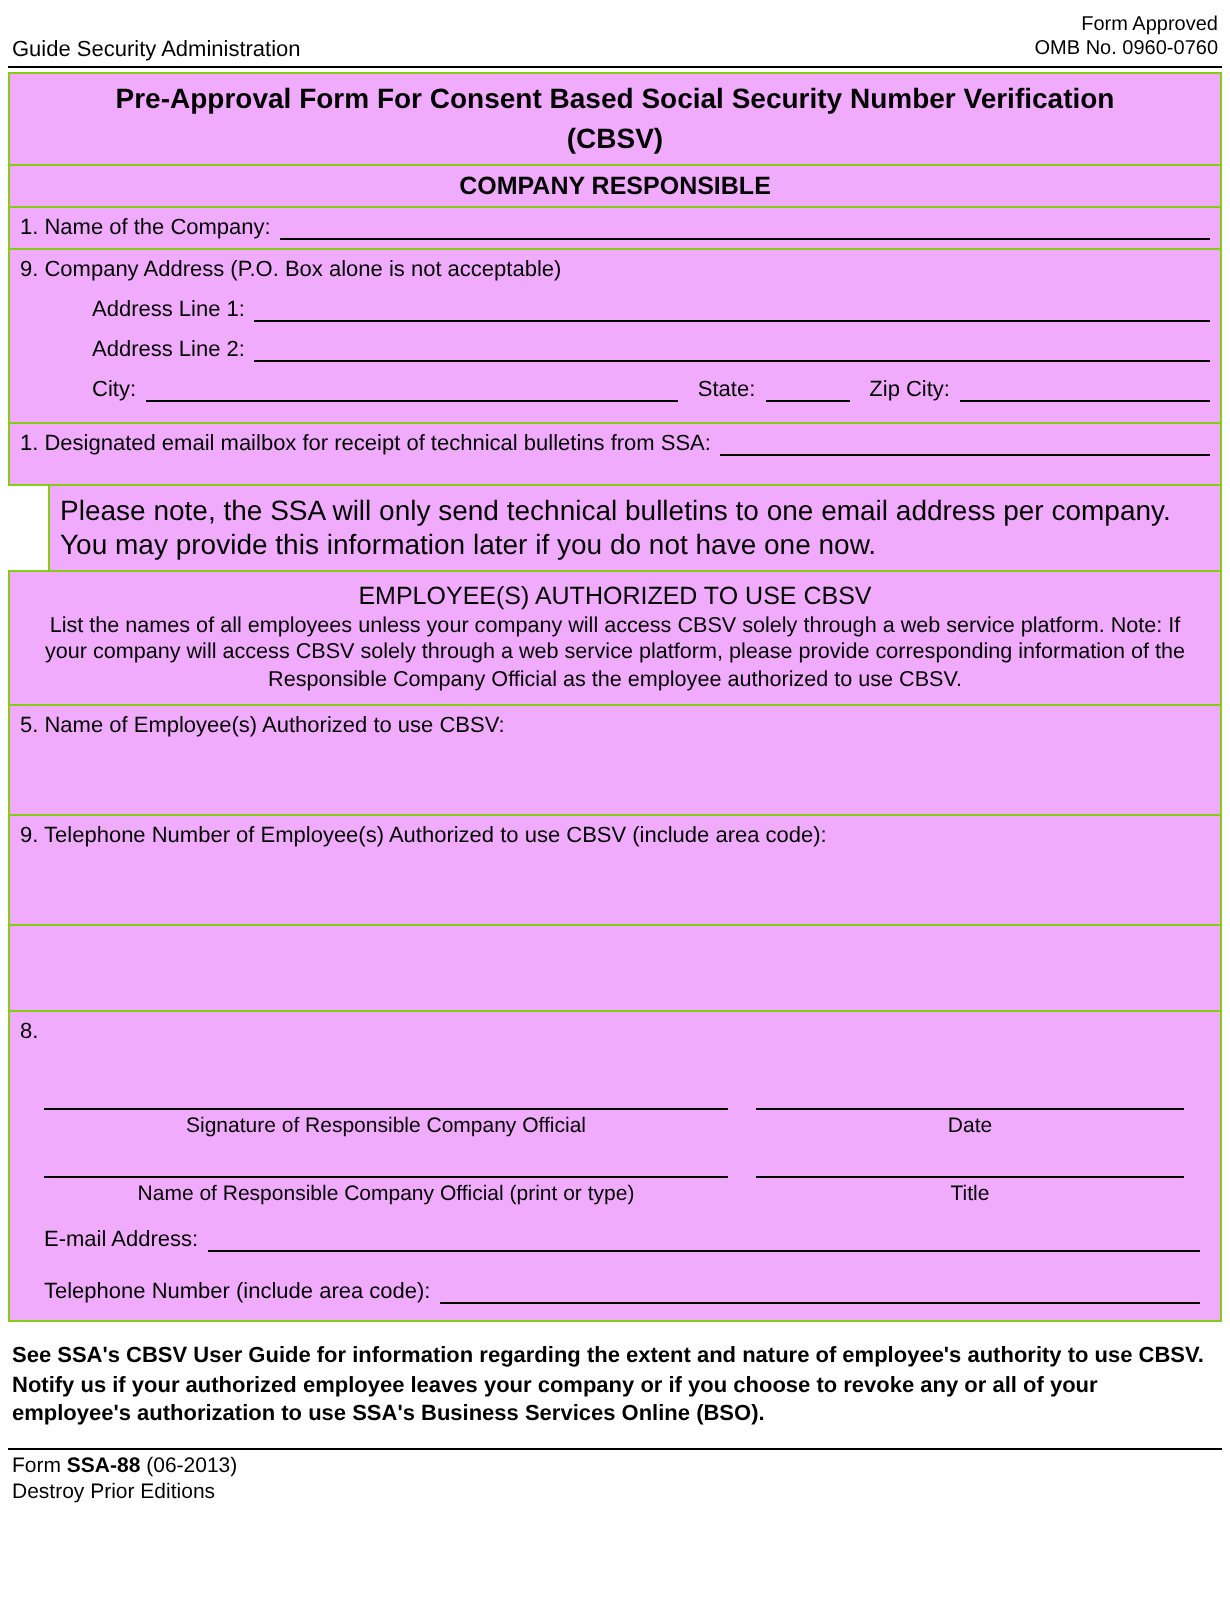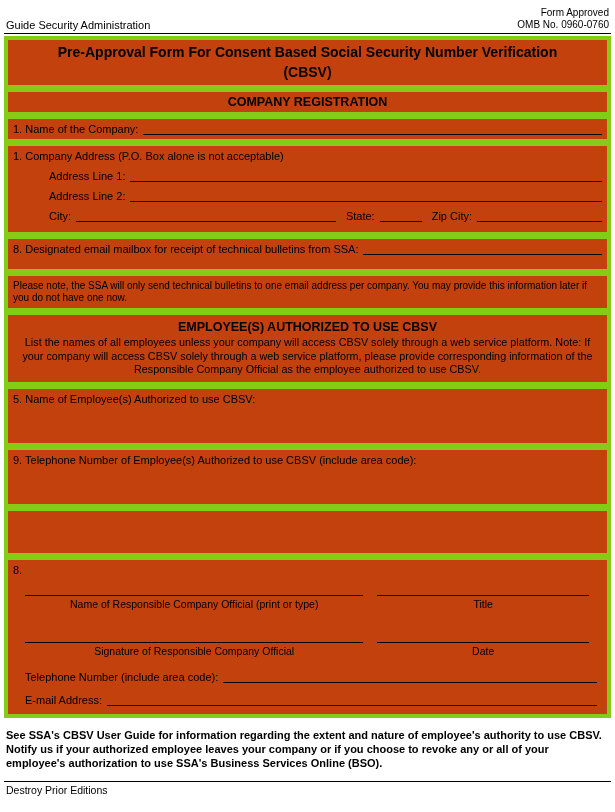--- a/index.html
+++ b/index.html
@@ -12,21 +12,21 @@
   }
   .page { padding:5px 4px 0 4px; }
 
   
   .topbar { display:flex; justify-content:space-between; align-items:flex-end;
             border-bottom:1px solid #000; padding:2px 2px 2px 2px; }
   .agency { font-size:11px; }
   .approved { text-align:right; font-size:10px; line-height:1.2; }
 
   
-  .box { border:4px solid #84cc16; margin-top:-1px; padding:4px 5px; background:#c2410c; position:relative; }
+  .box { border:1px solid #84cc16; margin-top:-1px; padding:4px 5px; background:#f0abfc; position:relative; }
   .box.first { margin-top:2px; }
   .title-box { text-align:center; font-weight:bold; font-size:14px; line-height:1.4; padding:3px 4px; }
   .section-head { text-align:center; font-weight:bold; font-size:12.5px; padding:3px 0; }
 
   .row { display:flex; align-items:flex-end; }
   .fill-line { flex:1; height:10px; border-bottom:1px solid #000; margin-left:5px; }
 
   
   .addr-row { margin:8px 0 0 36px;justify-content:flex-end; }
   .addr-row .lbl { white-space:nowrap; }
@@ -38,24 +38,24 @@
   .item2-pad { height:6px; }
 
   
   .ein-row { display:flex; align-items:flex-start; }
   .ein-labels { line-height:1.2; }
   .ein-note { font-size:8.5px; }
   .ein-line { flex:1; height:12px; border-bottom:1px solid #000; margin-left:5px; }
 
   .item4-box { padding-bottom:14px; }
 
-  .note-box { font-size:10px; line-height:1.2; }
+  .note-box { font-size:14px; line-height:1.2;margin-left:20px; }
 
   
-  .emp-head { text-align:center; font-weight:bold; font-size:12.5px; padding-top:1px; }
+  .emp-head { text-align:center; font-weight:normal; font-size:12.5px; padding-top:1px; }
   .emp-instructions { text-align:center; font-weight:normal; font-size:10.8px; line-height:1.25; padding:2px 4px 1px 4px; }
 
   .write-space { height:34px; }
 
   
   .sig-box { padding:4px 8px 8px 5px; }
   .item8-number { font-size:11px; }
   .sig-row { display:flex; margin:5px 10px 0 12px; }
   .sig-col-left { flex:0 0 60%; }
   .sig-col-right { flex:1; margin-left:14px; }
@@ -81,31 +81,31 @@
       <div>Form Approved</div>
       <div>OMB No. 0960-0760</div>
     </div>
   </div>
 
   <div class="box first title-box">
     <div>Pre-Approval Form For Consent Based Social Security Number Verification</div>
     <div>(CBSV)</div>
   </div>
 
-  <div class="box section-head">COMPANY REGISTRATION</div>
+  <div class="box section-head">COMPANY RESPONSIBLE</div>
 
   <div class="box">
     <div class="row">
       <span class="lbl">1. Name of the Company:</span>
       <div class="fill-line"></div>
     </div>
   </div>
 
   <div class="box">
-    <div>1.  Company Address (P.O. Box alone is not acceptable)</div>
+    <div>9.  Company Address (P.O. Box alone is not acceptable)</div>
     <div class="row addr-row">
       <span class="lbl">Address Line 1:</span>
       <div class="fill-line"></div>
     </div>
     <div class="row addr-row">
       <span class="lbl">Address Line 2:</span>
       <div class="fill-line"></div>
     </div>
     <div class="row addr-row city-row">
       <span class="lbl">City:</span>
@@ -114,21 +114,21 @@
       <div class="fill-line state-line"></div>
       <span class="lbl">Zip City:</span>
       <div class="fill-line zip-line"></div>
     </div>
     <div class="item2-pad"></div>
   </div>
 
 
   <div class="box item4-box">
     <div class="row">
-      <span class="lbl">8. Designated email mailbox for receipt of technical bulletins from SSA:</span>
+      <span class="lbl">1. Designated email mailbox for receipt of technical bulletins from SSA:</span>
       <div class="fill-line"></div>
     </div>
   </div>
 
   <div class="box note-box">Please note, the SSA will only send technical bulletins to one email address per company. You may provide this information later if you do not have one now.</div>
 
   <div class="box">
     <div class="emp-head">EMPLOYEE(S) AUTHORIZED TO USE CBSV</div>
     <div class="emp-instructions">List the names of all employees unless your company will access CBSV solely through a web service platform. Note: If your company will access CBSV solely through a web service platform, please provide corresponding information of the Responsible Company Official as the employee authorized to use CBSV.</div>
   </div>
@@ -144,51 +144,52 @@
   </div>
 
   <div class="box">
     <div class="write-space"></div>
   </div>
 
 
   <div class="box sig-box">
     <div class="item8-number">8.</div>
 
+    <div class="sig-row second">
+      <div class="sig-col-left">
+        <div class="sig-line"></div>
+        <div class="sig-caption">Signature of Responsible Company Official</div>
+      </div>
+      <div class="sig-col-right">
+        <div class="sig-line"></div>
+        <div class="sig-caption">Date</div>
+      </div>
+    </div>
+
     <div class="sig-row">
       <div class="sig-col-left">
         <div class="sig-line"></div>
         <div class="sig-caption">Name of Responsible Company Official (print or type)</div>
       </div>
       <div class="sig-col-right">
         <div class="sig-line"></div>
         <div class="sig-caption">Title</div>
       </div>
     </div>
 
-    <div class="sig-row second">
-      <div class="sig-col-left">
-        <div class="sig-line"></div>
-        <div class="sig-caption">Signature of Responsible Company Official</div>
-      </div>
-      <div class="sig-col-right">
-        <div class="sig-line"></div>
-        <div class="sig-caption">Date</div>
-      </div>
+    <div class="row contact-row email">
+      <span class="lbl">E-mail Address:</span>
+      <div class="fill-line"></div>
     </div>
-
     <div class="row contact-row">
       <span class="lbl">Telephone Number (include area code):</span>
-      <div class="fill-line"></div>
-    </div>
-    <div class="row contact-row email">
-      <span class="lbl">E-mail Address:</span>
       <div class="fill-line"></div>
     </div>
   </div>
 
   <div class="notice">See SSA's CBSV User Guide for information regarding the extent and nature of employee's authority to use CBSV.  Notify us if your authorized employee leaves your company or if you choose to revoke any or all of  your employee's authorization to use SSA's Business Services Online (BSO).</div>
 
   <div class="footer">
+    <div><span>Form </span><span class="bold">SSA-88</span><span> (06-2013)</span></div>
     <div>Destroy Prior Editions</div>
   </div>
 
 </div>
 
 </body></html>

